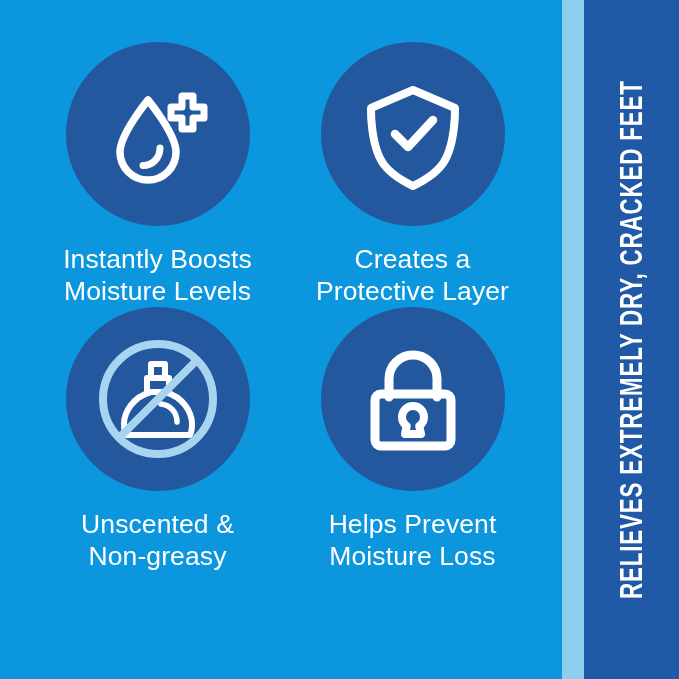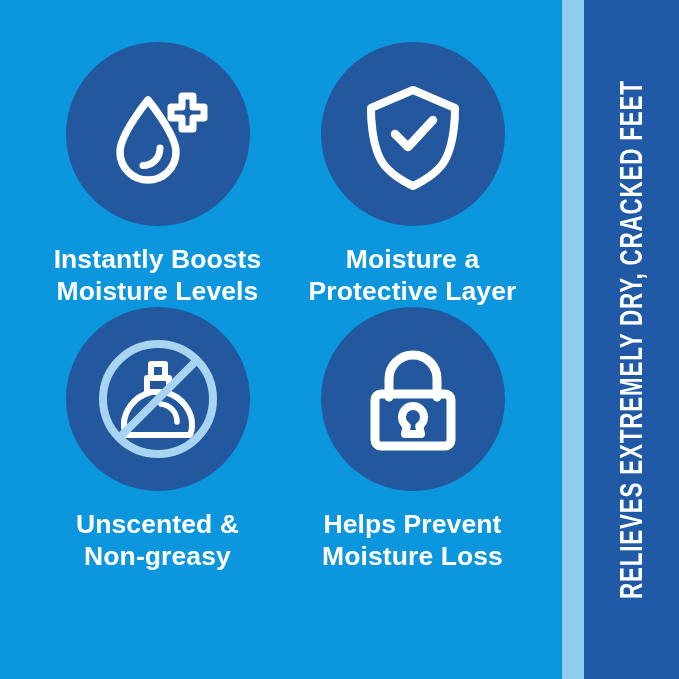--- a/index.html
+++ b/index.html
@@ -25,21 +25,20 @@
     left: 0;
     top: 0;
     width: 562px;
     height: 569px;
     background: #0b96de;
     display: grid;
     grid-template-columns: 1fr 1fr;
     grid-template-rows: 1fr 1fr;
     box-sizing: border-box;
     padding: 42px 22px 34px 30px;
-    font-weight: bold;
   }
 
   .feature {
     display: flex;
     flex-direction: column;
     align-items: center;
     justify-content: flex-start;
   }
 
   .badge {
@@ -131,21 +130,21 @@
     <div class="feature">
       <div class="badge">
         <span>
           <svg width="120" height="120" viewBox="0 0 120 120" fill="none" stroke="#ffffff" stroke-width="8" stroke-linecap="round" stroke-linejoin="round">
             <path d="M60 16 L102 34 C102 34 103 74 88 92 C77.5 104.5 60 112 60 112
                      C60 112 42.5 104.5 32 92 C17 74 18 34 18 34 Z"></path>
             <path d="M42 60 L55 73 L80 46" stroke-width="8.5"></path>
           </svg>
         </span>
       </div>
-      <div class="feature-label">Moisture a
+      <div class="feature-label">Creates a
 Protective Layer</div>
     </div>
 
     <div class="feature">
       <div class="badge">
         <span>
           <svg width="130" height="130" viewBox="0 0 130 130" fill="none">
             <g stroke="#ffffff" stroke-width="6" stroke-linecap="round" stroke-linejoin="round" fill="none">
               <rect x="58" y="30" width="14" height="14"></rect>
               <rect x="54" y="44" width="22" height="14"></rect>

